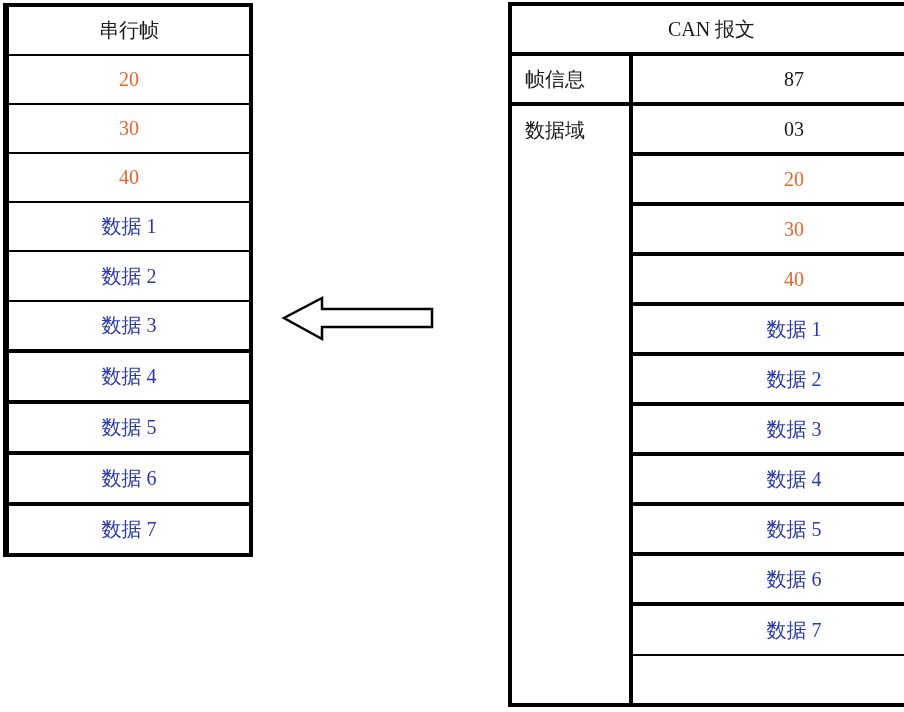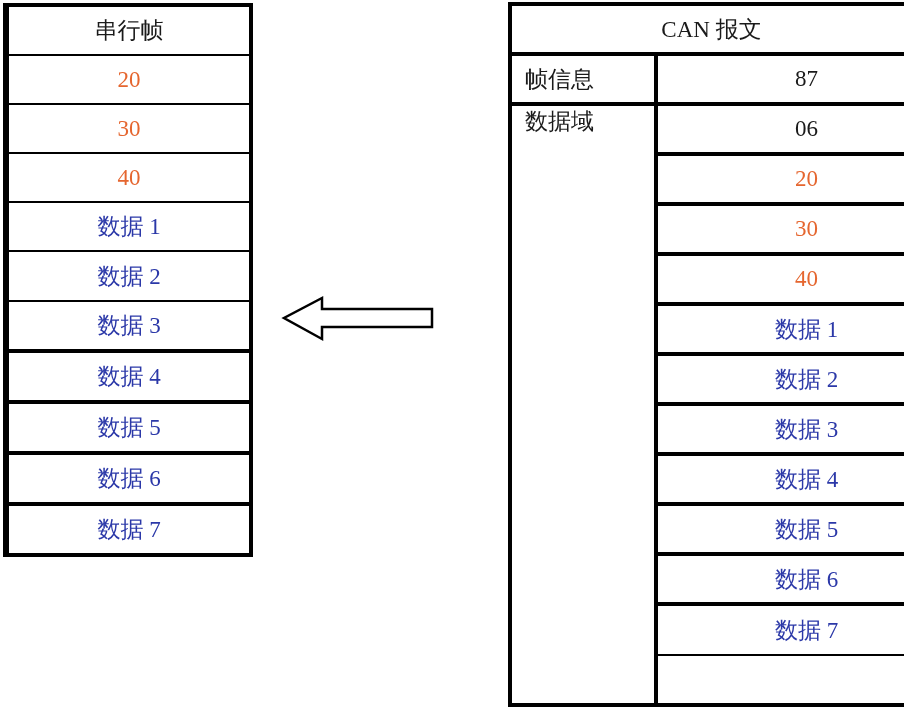--- a/index.html
+++ b/index.html
@@ -2,21 +2,21 @@
 <html style="--c-orange: #e5662f; --c-blue: #2b38a8; --c-black: #1a1a1a; --c-line: #000000;"><head>
 <meta charset="utf-8">
 <style>
   html, body { margin: 0; padding: 0; background: #ffffff; }
   .canvas {
     position: relative;
     width: 904px;
     height: 712px;
     background: #ffffff;
     font-family: "Liberation Serif", "DejaVu Serif", serif;
-    font-size: 23px;
+    font-size: 20px;
     color: var(--c-black, #1a1a1a);
     overflow: hidden;
   }
 
   
   .ltable {
     position: absolute;
     left: 3px;
     top: 3px;
     width: 250px;
@@ -70,36 +70,36 @@
     justify-content: center;
     flex: none;
   }
   .r-body {
     flex: 1;
     display: flex;
     flex-direction: row;
     min-height: 0;
   }
   .r-labels {
-    width: 146px;
+    width: 121px;
     flex: none;
     box-sizing: border-box;
     border-right: 4px solid #000;
     display: flex;
     flex-direction: column;
   }
   .r-label {
     box-sizing: border-box;
     display: flex;
     padding-left: 13px;
     align-items: center;
   }
   .r-label.sec0 { height: 50px; border-bottom: 4px solid #000; }
   .r-label.sec1 { height: 200px; border-bottom: 4px solid #000; align-items: flex-start; padding-top: 10px; }
-  .r-label.sec2 { flex: 1; align-items: flex-start; }
+  .r-label.sec2 { flex: 1; align-items: flex-start; padding-top: 11px; }
   .r-values {
     flex: 1;
     display: flex;
     flex-direction: column;
     min-width: 0;
   }
   .vcell {
     box-sizing: border-box;
     height: 50px;
     flex: none;
@@ -175,21 +175,21 @@
         </div>
         <div class="r-label sec2">
           <span>数据域</span>
         </div>
       </div>
       <div class="r-values">
         <div class="vcell">
           <span class="black">87</span>
         </div>
         <div class="vcell">
-          <span class="black">06</span>
+          <span class="black">03</span>
         </div>
         <div class="vcell">
           <span class="orange">20</span>
         </div>
         <div class="vcell">
           <span class="orange">30</span>
         </div>
         <div class="vcell">
           <span class="orange">40</span>
         </div>

